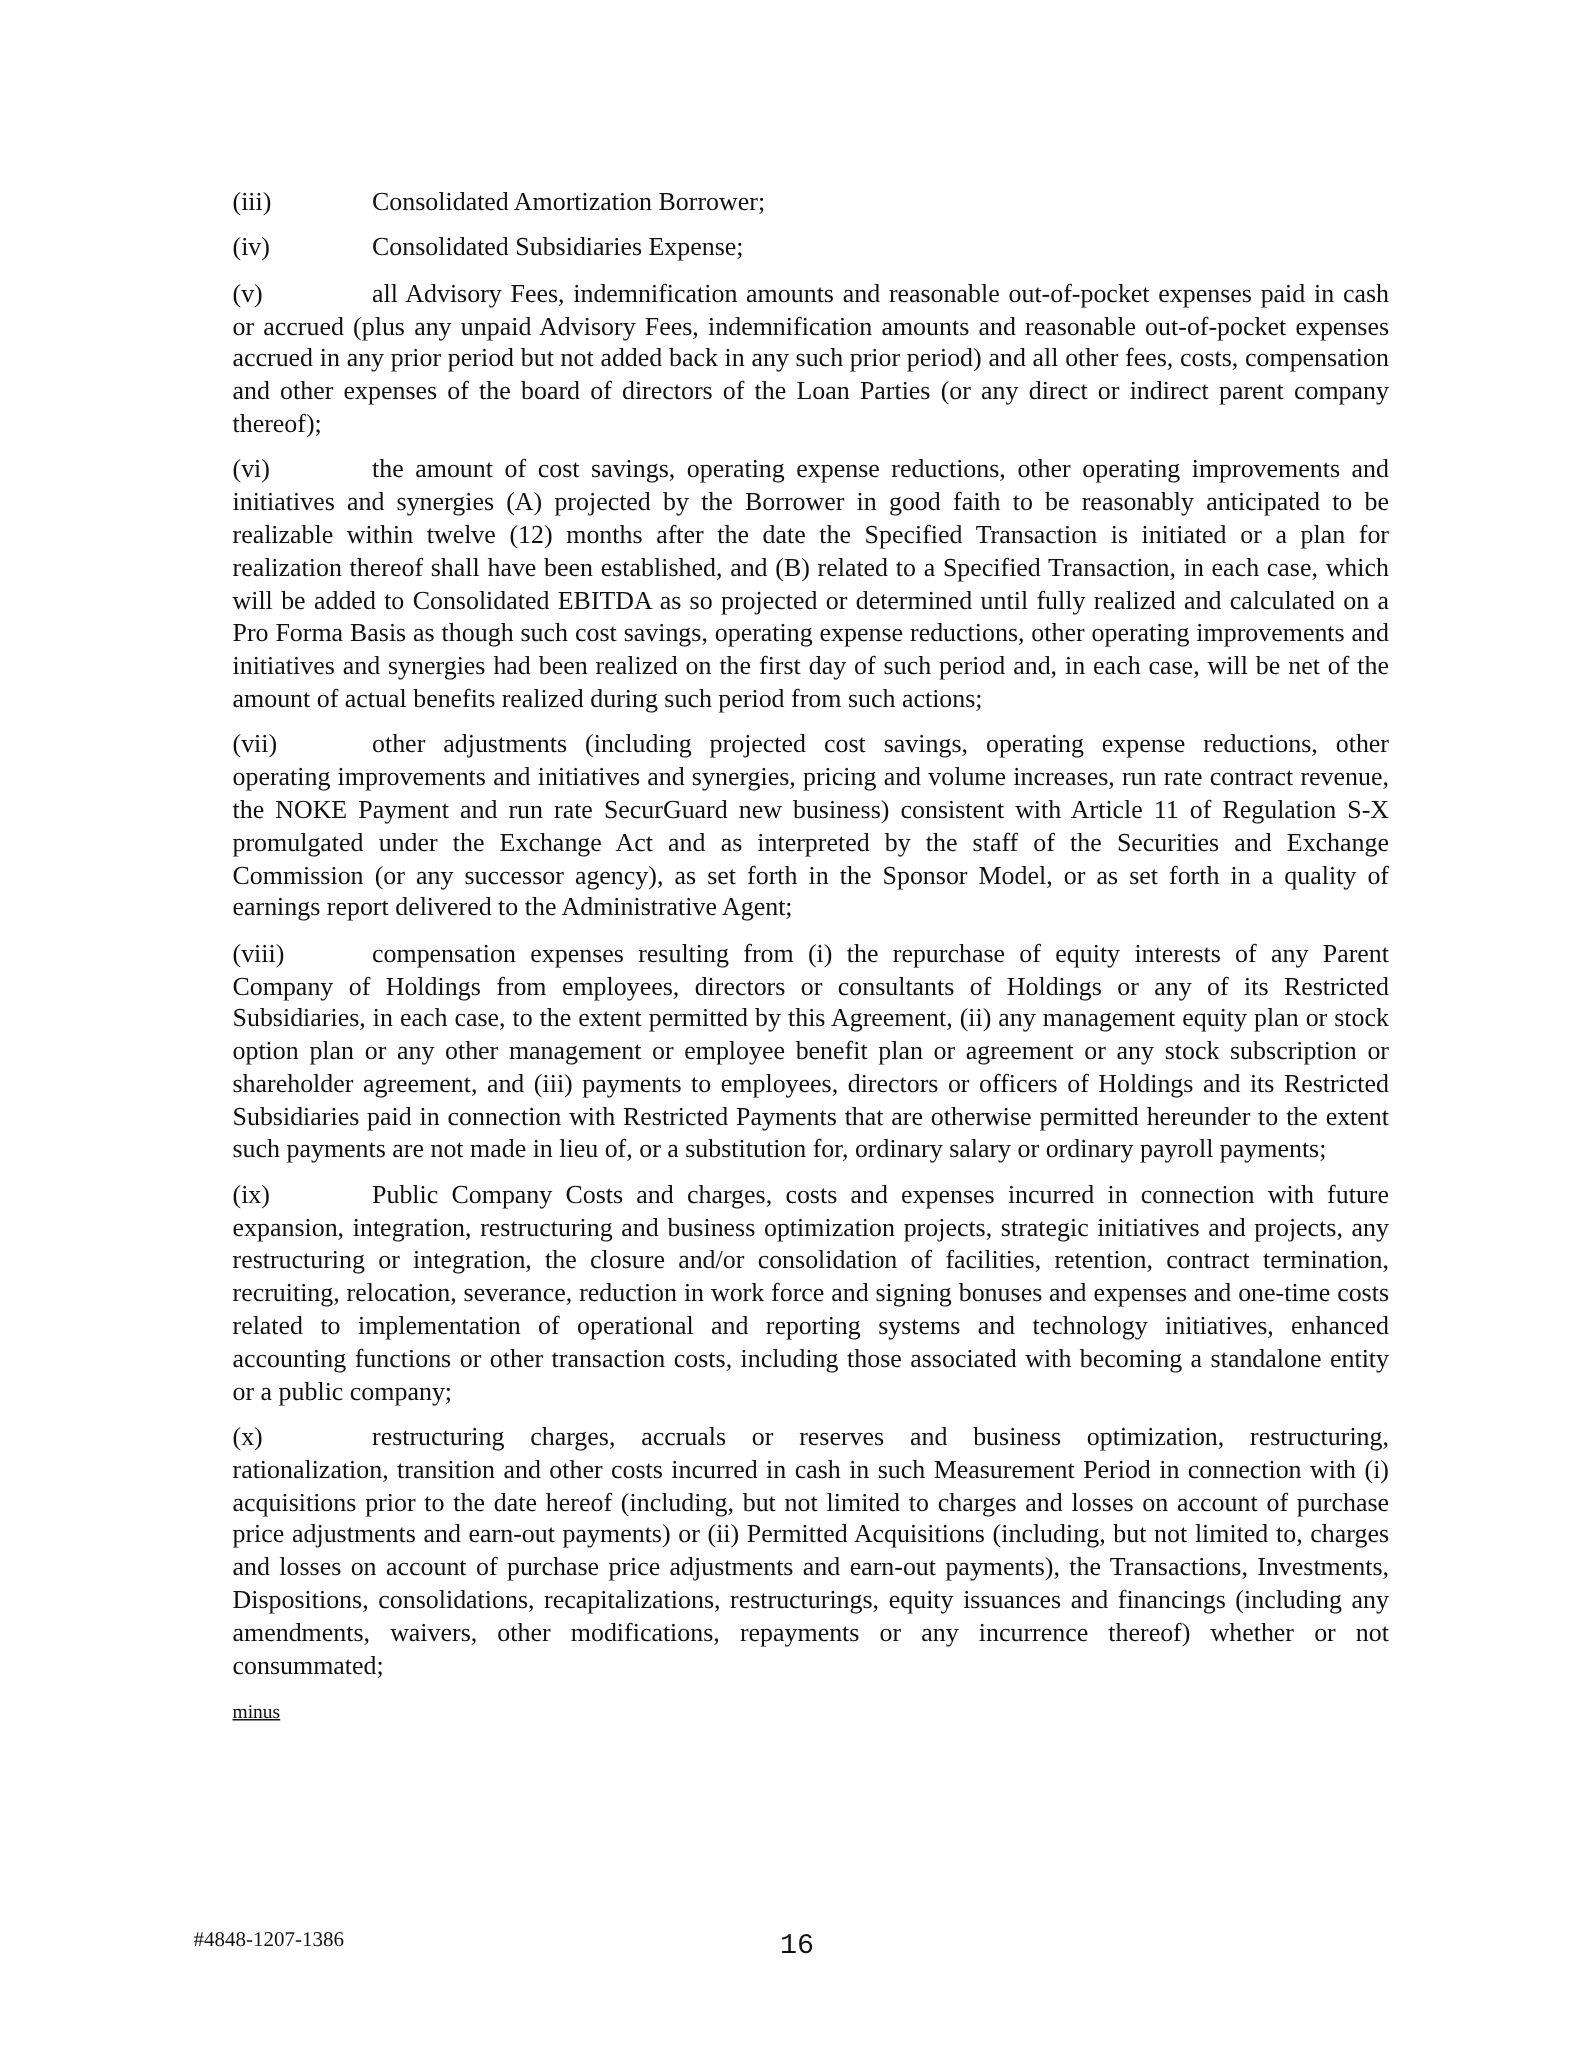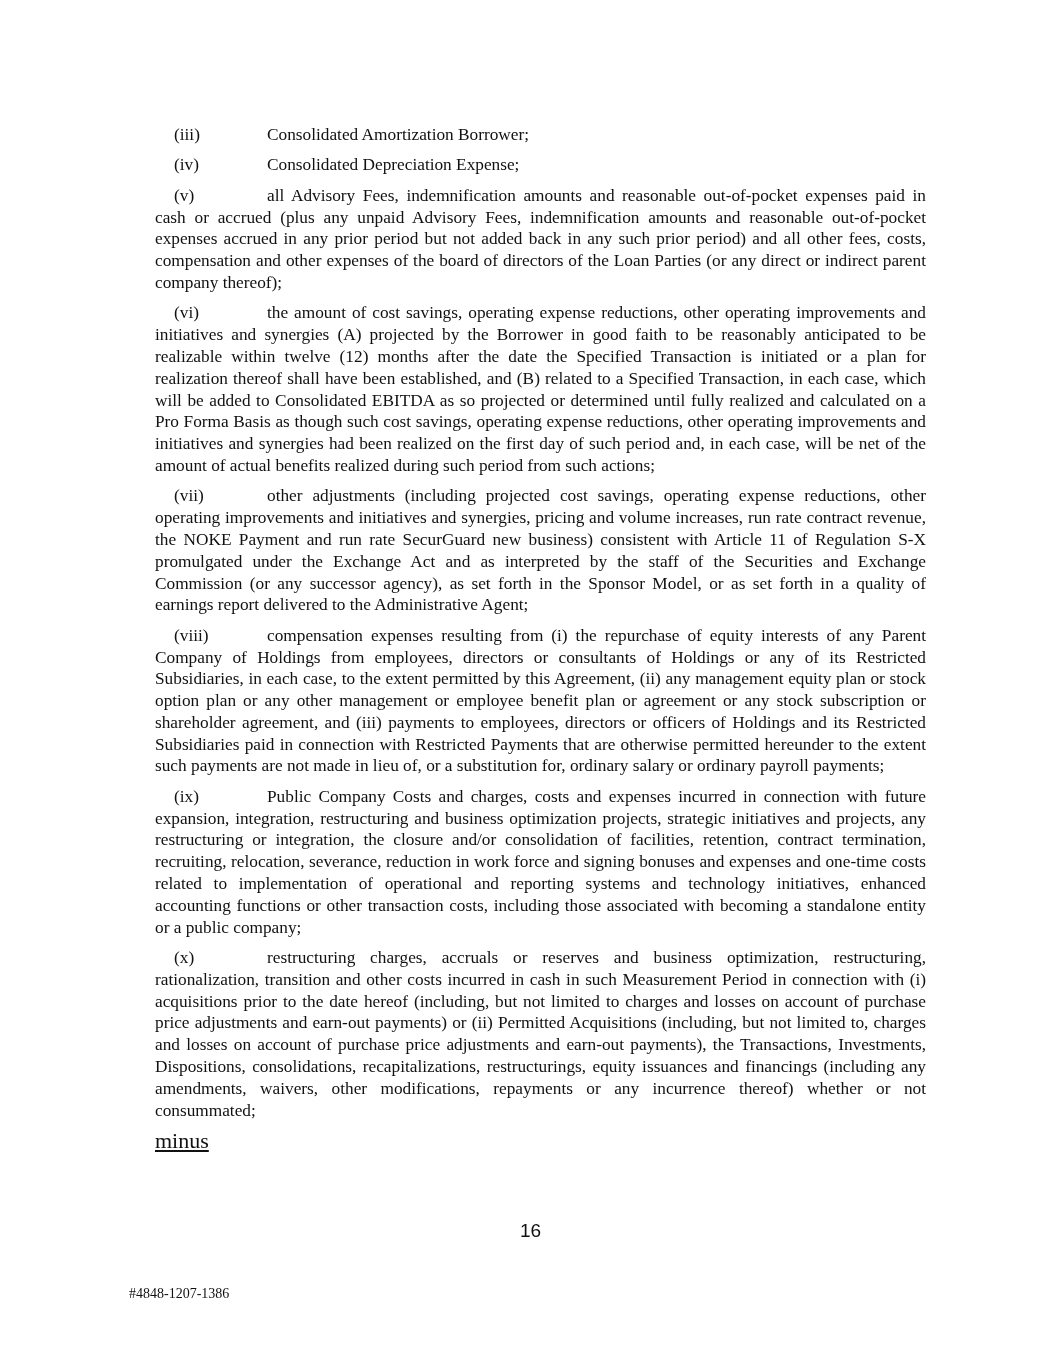--- a/index.html
+++ b/index.html
@@ -23,49 +23,48 @@
     }
     .para {
       font-size: 17.3px;
       line-height: 21.8px;
       text-align: justify;
       margin: 0 0 8.6px 0;
     }
     .para .label {
       display: inline-block;
       width: 93px;
-      margin-left: 19px;
     }
     .minus {
-      font-size: 22px;
+      font-size: 13px;
       line-height: 21.8px;
       text-decoration: underline;
       margin-top: 2px;
     }
     .footer-id {
       position: absolute;
       left: 129px;
       top: 1286px;
       font-size: 14px;
       font-family: "Liberation Serif", serif;
     }
     .page-number {
       position: absolute;
       left: 520px;
-      top: 1220px;
+      top: 1286px;
       font-size: 19px;
-      font-family: Liberation Sans, sans-serif;
+      font-family: Liberation Mono, monospace;
     }
   </style>
 </head>
 <body>
 
 <div class="page">
   <p class="para"><span class="label">(iii)</span><span>Consolidated Amortization Borrower;</span></p>
-  <p class="para"><span class="label">(iv)</span><span>Consolidated Depreciation Expense;</span></p>
+  <p class="para"><span class="label">(iv)</span><span>Consolidated Subsidiaries Expense;</span></p>
   <p class="para"><span class="label">(v)</span><span>all Advisory Fees, indemnification amounts and reasonable out-of-pocket expenses paid in cash or accrued (plus any unpaid Advisory Fees, indemnification amounts and reasonable out-of-pocket expenses accrued in any prior period but not added back in any such prior period) and all other fees, costs, compensation and other expenses of the board of directors of the Loan Parties (or any direct or indirect parent company thereof);</span></p>
   <p class="para"><span class="label">(vi)</span><span>the amount of cost savings, operating expense reductions, other operating improvements and initiatives and synergies (A) projected by the Borrower in good faith to be reasonably anticipated to be realizable within twelve (12) months after the date the Specified Transaction is initiated or a plan for realization thereof shall have been established, and (B) related to a Specified Transaction, in each case, which will be added to Consolidated EBITDA as so projected or determined until fully realized and calculated on a Pro Forma Basis as though such cost savings, operating expense reductions, other operating improvements and initiatives and synergies had been realized on the first day of such period and, in each case, will be net of the amount of actual benefits realized during such period from such actions;</span></p>
   <p class="para"><span class="label">(vii)</span><span>other adjustments (including projected cost savings, operating expense reductions, other operating improvements and initiatives and synergies, pricing and volume increases, run rate contract revenue, the NOKE Payment and run rate SecurGuard new business) consistent with Article 11 of Regulation S-X promulgated under the Exchange Act and as interpreted by the staff of the Securities and Exchange Commission (or any successor agency), as set forth in the Sponsor Model, or as set forth in a quality of earnings report delivered to the Administrative Agent;</span></p>
   <p class="para"><span class="label">(viii)</span><span>compensation expenses resulting from (i) the repurchase of equity interests of any Parent Company of Holdings from employees, directors or consultants of Holdings or any of its Restricted Subsidiaries, in each case, to the extent permitted by this Agreement, (ii) any management equity plan or stock option plan or any other management or employee benefit plan or agreement or any stock subscription or shareholder agreement, and (iii) payments to employees, directors or officers of Holdings and its Restricted Subsidiaries paid in connection with Restricted Payments that are otherwise permitted hereunder to the extent such payments are not made in lieu of, or a substitution for, ordinary salary or ordinary payroll payments;</span></p>
   <p class="para"><span class="label">(ix)</span><span>Public Company Costs and charges, costs and expenses incurred in connection with future expansion, integration, restructuring and business optimization projects, strategic initiatives and projects, any restructuring or integration, the closure and/or consolidation of facilities, retention, contract termination, recruiting, relocation, severance, reduction in work force and signing bonuses and expenses and one-time costs related to implementation of operational and reporting systems and technology initiatives, enhanced accounting functions or other transaction costs, including those associated with becoming a standalone entity or a public company;</span></p>
   <p class="para"><span class="label">(x)</span><span>restructuring charges, accruals or reserves and business optimization, restructuring, rationalization, transition and other costs incurred in cash in such Measurement Period in connection with (i) acquisitions prior to the date hereof (including, but not limited to charges and losses on account of purchase price adjustments and earn-out payments) or (ii) Permitted Acquisitions (including, but not limited to, charges and losses on account of purchase price adjustments and earn-out payments), the Transactions, Investments, Dispositions, consolidations, recapitalizations, restructurings, equity issuances and financings (including any amendments, waivers, other modifications, repayments or any incurrence thereof) whether or not consummated;</span></p>
   <div class="minus">minus</div>
 </div>
 
 <div class="footer-id">#4848-1207-1386</div>

